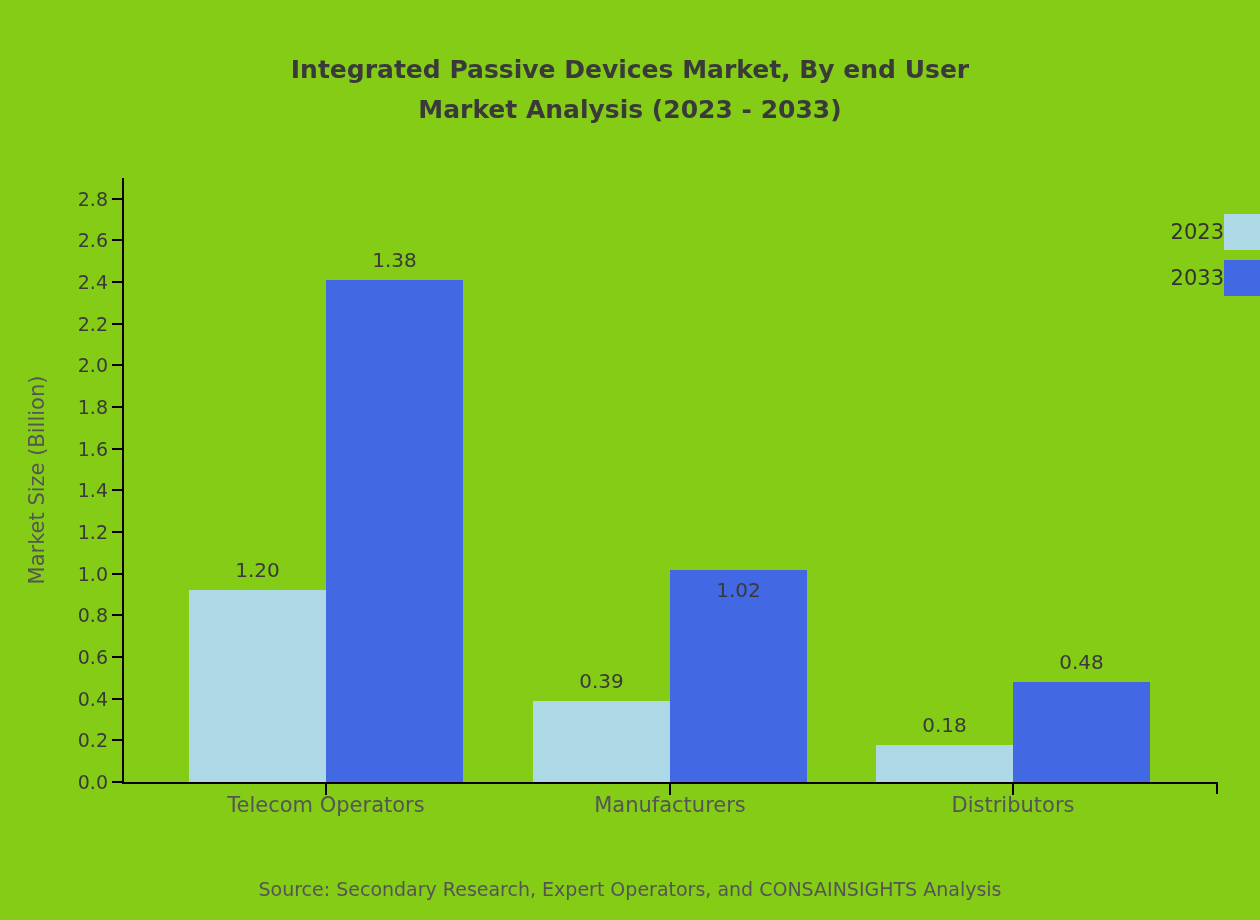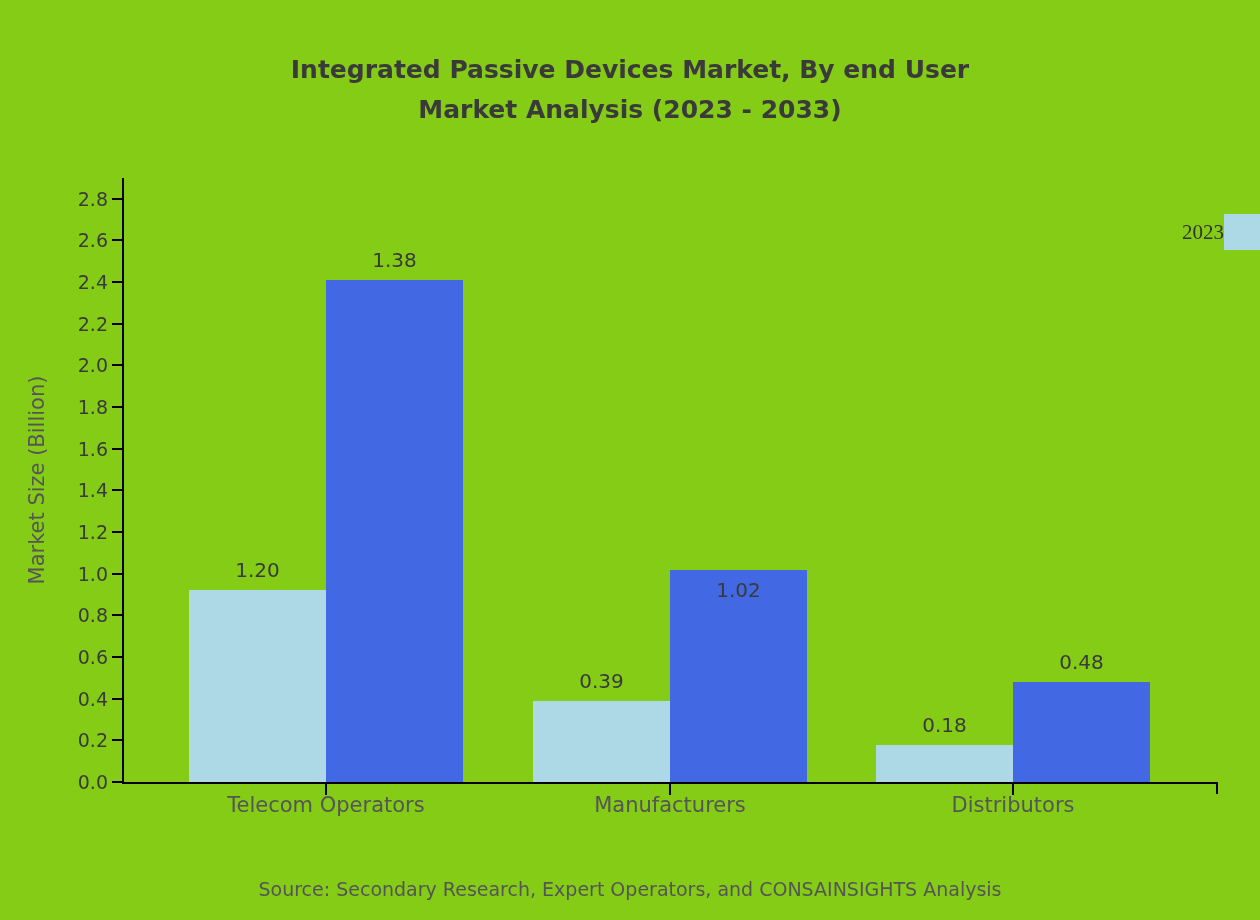--- a/index.html
+++ b/index.html
@@ -126,21 +126,20 @@
     white-space: nowrap;
   }
 
   
   #legend {
     position: absolute;
     left: 1120px;
     top: 212px;
     width: 140px;
     height: 92px;
-    font-family: Liberation Serif, serif;
   }
   .legend-row {
     position: absolute;
     left: 0;
     width: 140px;
     height: 40px;
   }
   .legend-label {
     position: absolute;
     right: 36px;
@@ -239,17 +238,21 @@
       <div class="bar-label" style="left: 944.5px; top: 712.51px;">0.18</div>
       <div class="bar" style="left: 1013px; width: 137px; height: 99.9724px; bottom: 138px; position: absolute; background: rgb(66, 104, 227);"></div>
       <div class="bar-label" style="left: 1081.5px; top: 650.028px;">0.48</div>
     </div>
 
   <div id="legend">
       <div class="legend-row" style="top: 0px;">
         <span class="legend-label">2023</span>
         <span class="legend-swatch" style="background: rgb(173, 216, 230);"></span>
       </div>
+      <div class="legend-row" style="top: 46px;">
+        <span class="legend-label">2033</span>
+        <span class="legend-swatch" style="background: rgb(66, 104, 227);"></span>
+      </div>
     </div>
 
   <div id="source">Source: Secondary Research, Expert Operators, and CONSAINSIGHTS Analysis</div>
 
 </div>
 
 </body></html>

